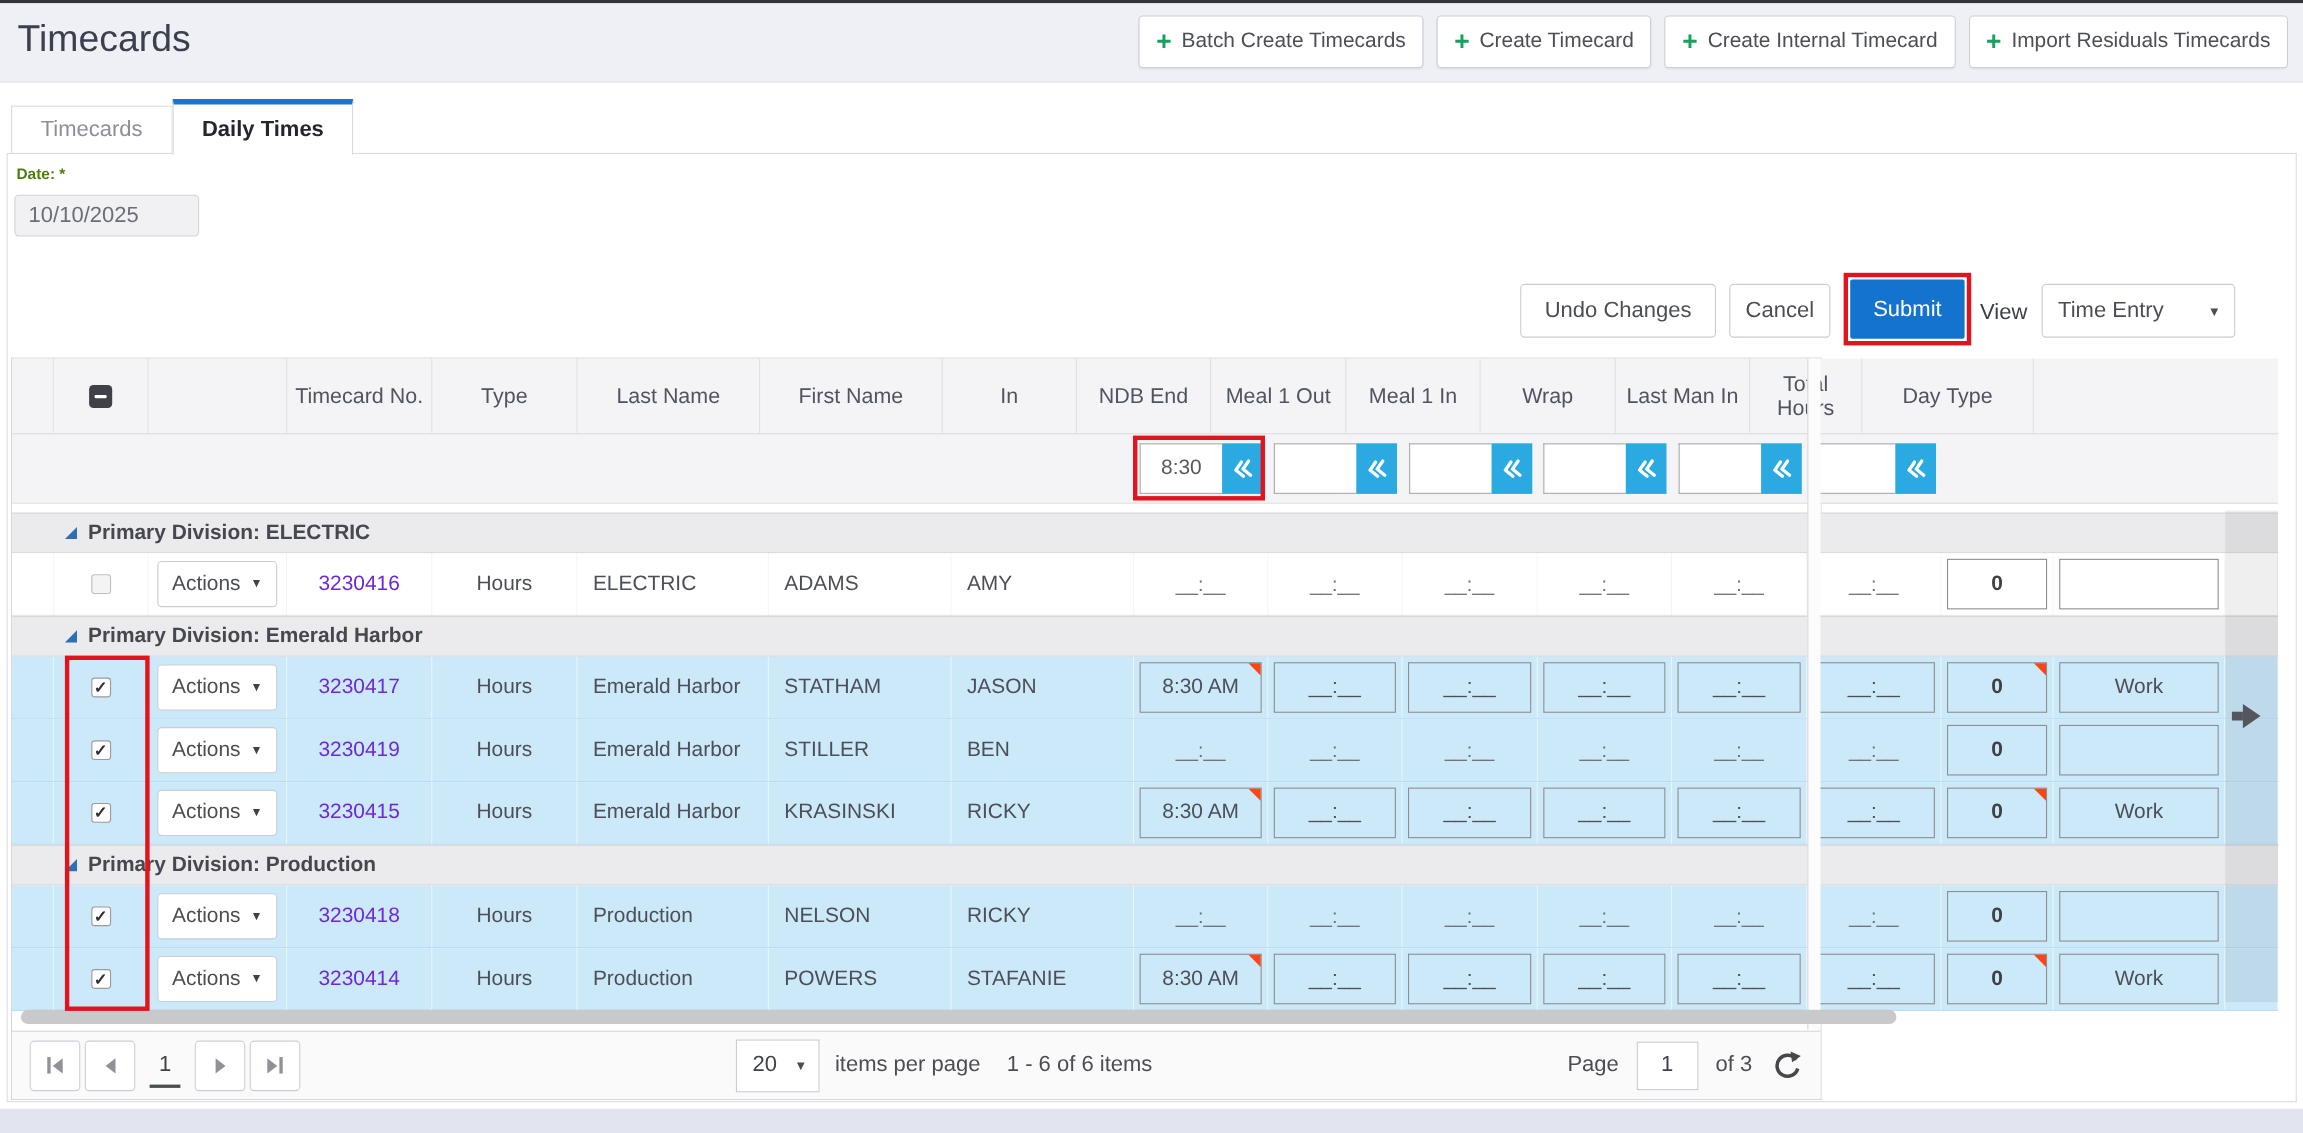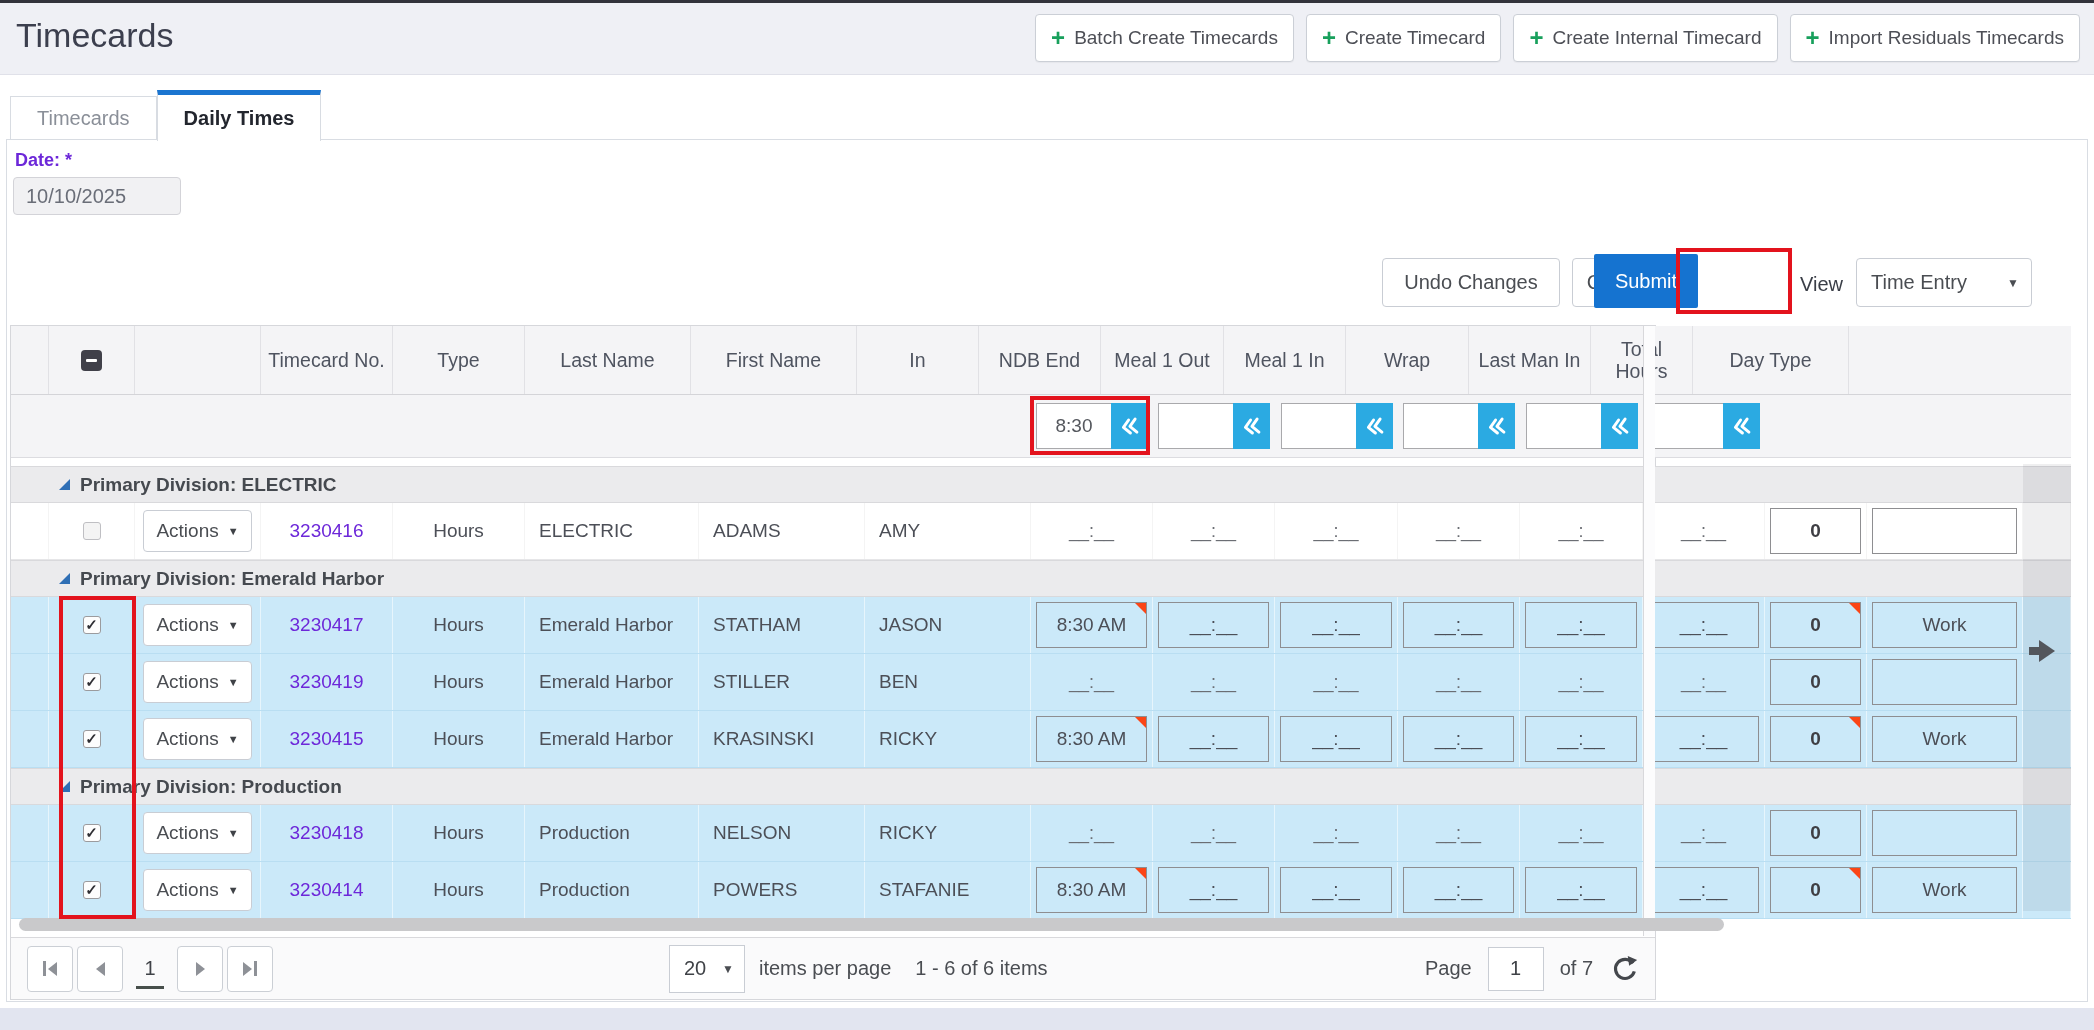--- a/index.html
+++ b/index.html
@@ -12,29 +12,29 @@
   .hbtn{height:46px;background:#fff;border:1px solid #cbcfd6;border-radius:4px;display:flex;align-items:center;
     gap:9px;padding:0 15px;font-size:19px;color:#4d4f56;box-shadow:0 1px 1px rgba(0,0,0,.04);cursor:pointer;}
   .plus{color:#18a05c;font-size:24px;font-weight:bold;line-height:1;}
   
   #tabs{position:absolute;left:10px;top:90px;display:flex;align-items:flex-end;height:50px;z-index:3;}
   .tab{box-sizing:border-box;height:44px;padding:0 26px;background:#fff;border:1px solid #d8dce2;
     display:flex;align-items:center;font-size:20px;color:#8a8f98;cursor:pointer;}
   .tab.active{height:51px;border-top:5px solid #1b75d0;border-bottom:none;color:#23262e;font-weight:bold;margin-bottom:-1px;}
   
   #panel{position:absolute;left:6px;top:139px;width:2082px;height:863px;background:#fff;border:1px solid #d9dde3;box-sizing:border-box;}
-  #date-label{position:absolute;left:15px;top:150px;font-size:18px;font-weight:bold;color:#6d28d9;}
+  #date-label{position:absolute;left:15px;top:150px;font-size:14px;font-weight:bold;color:#4d7c0f;}
   #date-input{position:absolute;left:13px;top:177px;width:168px;height:38px;box-sizing:border-box;background:#f1f1f3;
     border:1px solid #d3d3d8;border-radius:4px;font-size:20px;color:#6a6e78;padding-left:12px;font-family:"Liberation Sans",sans-serif;}
   
   .tbtn{position:absolute;box-sizing:border-box;border:1px solid #c9cdd4;border-radius:4px;background:#fff;
     font-size:20px;color:#4a4d52;display:flex;align-items:center;justify-content:center;cursor:pointer;}
   #btn-undo{left:1382px;top:258px;width:178px;height:49px;}
   #btn-cancel{left:1572px;top:258px;width:92px;height:49px;}
-  #btn-submit{left:1594px;top:254px;width:104px;height:54px;background:#1573d0;border:none;border-radius:2px;
+  #btn-submit{left:1682px;top:254px;width:104px;height:54px;background:#1573d0;border:none;border-radius:2px;
     color:#fff;font-size:20px;display:flex;align-items:center;justify-content:center;cursor:pointer;position:absolute;}
   #view-label{position:absolute;left:1800px;top:273px;font-size:20px;color:#3a3e47;}
   #view-dd{left:1856px;top:258px;width:176px;height:49px;justify-content:space-between;padding:0 12px 0 14px;}
   .caret{font-size:12px;color:#4a4d52;}
   
   #grid{position:absolute;left:10px;top:325px;width:1646px;height:675px;border:1px solid #d6d7db;box-sizing:border-box;background:#fff;}
   .grid-row{display:flex;width:2060px;}
   .c{box-sizing:border-box;flex:none;display:flex;align-items:center;justify-content:center;position:relative;}
   .c0{width:38px;}.c1{width:86px;}.c2{width:126px;}.c3{width:132px;}.c4{width:132px;}.c5{width:174px;}
   .c6{width:166px;}.c7{width:166px;}.c8{width:122px;}.c9{width:122px;}.c10{width:123px;}.c11{width:122px;}
@@ -560,21 +560,21 @@
     </div>
     <div id="ipp-box">
       <span>20</span>
       <span class="caret">▼</span>
     </div>
     <span class="ptext" style="margin-left:14px;">items per page</span>
     <span class="ptext" style="margin-left:24px;">1 - 6 of 6 items</span>
     <div id="pager-right">
       <span class="ptext">Page</span>
       <input id="page-input" value="1" style="">
-      <span class="ptext">of 7</span>
+      <span class="ptext">of 3</span>
       <svg width="30" height="30" viewBox="0 0 32 32" style="cursor:pointer;">
         <path d="M 25.5 10 A 10.2 10.2 0 1 0 27 18.5" fill="none" stroke="#44474c" stroke-width="3.4"></path>
         <polygon points="20,2 30,6.5 21.5,12.5" fill="#44474c"></polygon>
       </svg>
     </div>
   </div>
 </div>
 
 <div id="ann-submit" class="ann"></div>
 <div id="ann-bulk" class="ann"></div>

